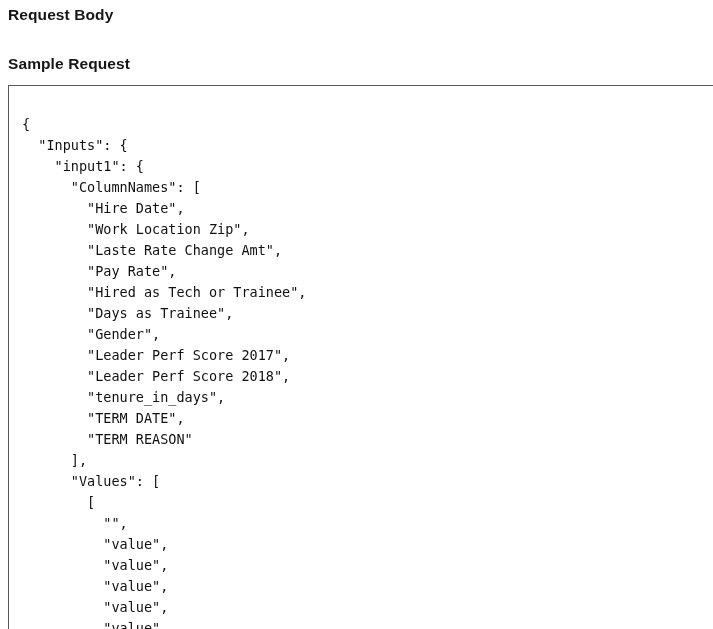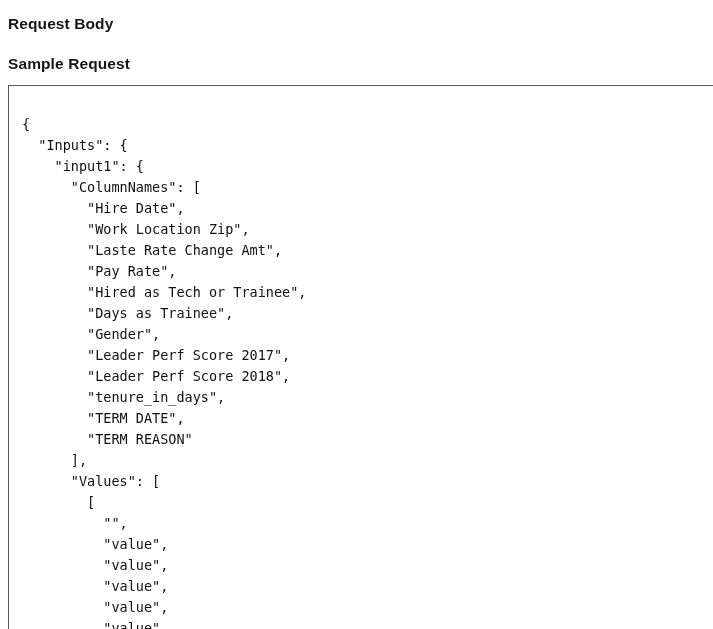--- a/index.html
+++ b/index.html
@@ -13,21 +13,21 @@
   }
   .heading {
     position: absolute;
     left: 8px;
     font-size: 15.5px;
     font-weight: 700;
     color: #161616;
     letter-spacing: 0.1px;
     white-space: nowrap;
   }
-  #h-request-body { top: 6px; margin-top: 9px; }
+  #h-request-body { top: 6px; }
   #h-sample-request { top: 55px; }
   .code-box {
     position: absolute;
     left: 8px;
     top: 85px;
     width: 760px;   
     height: 640px;  
     box-sizing: border-box;
     border: 1px solid #5a5a5a;
     background: #ffffff;

